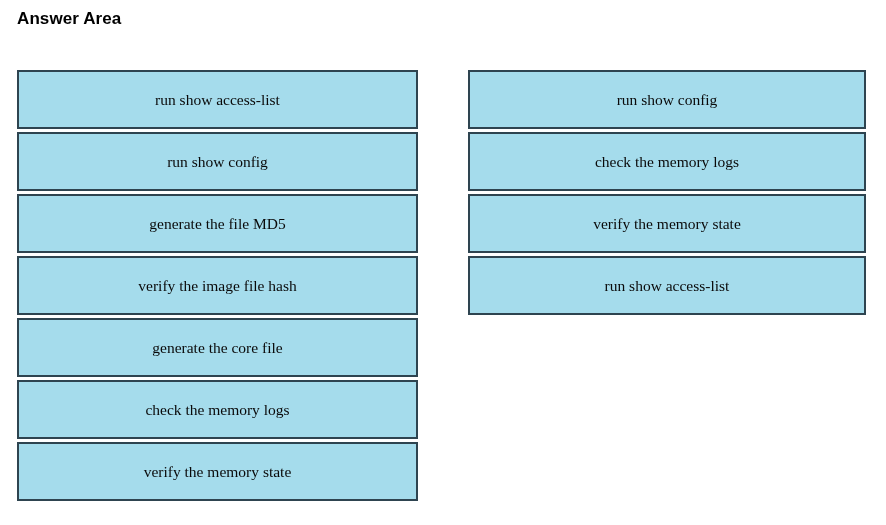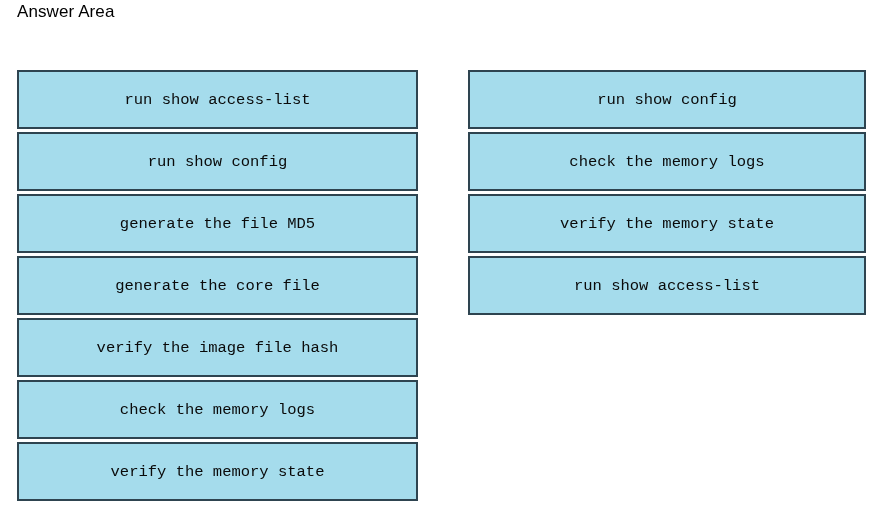--- a/index.html
+++ b/index.html
@@ -16,23 +16,23 @@
     position: relative;
   }
   .page {
     position: relative;
     width: 886px;
     height: 525px;
   }
   .page-title {
     position: absolute;
     left: 17px;
-    top: 2px;
+    top: 9px;
     font-size: 17px;
-    font-weight: normal;
+    font-weight: bold;
     color: #000000;
     letter-spacing: 0.1px;
     line-height: 20px;
   }
   .columns {
     position: absolute;
     left: 0;
     top: 70px;
     width: 886px;
   }
@@ -54,21 +54,21 @@
     height: 59px;
     margin-bottom: 3px;
     background: #a5dcec;
     border: 2px solid #2e4450;
     display: flex;
     align-items: center;
     justify-content: center;
     text-align: center;
     color: #0a0a0a;
     font-size: 15.5px;
-    font-family: Liberation Mono, monospace;
+    font-family: Liberation Serif, serif;
     line-height: 18px;
     user-select: none;
   }
   .option-box:last-child {
     margin-bottom: 0;
   }
   .option-label {
     display: block;
     padding: 0 6px;
   }
@@ -86,24 +86,24 @@
       <div class="option-box">
         <span class="option-label">run show access-list</span>
       </div>
       <div class="option-box">
         <span class="option-label">run show config</span>
       </div>
       <div class="option-box">
         <span class="option-label">generate the file MD5</span>
       </div>
       <div class="option-box">
-        <span class="option-label">generate the core file</span>
+        <span class="option-label">verify the image file hash</span>
       </div>
       <div class="option-box">
-        <span class="option-label">verify the image file hash</span>
+        <span class="option-label">generate the core file</span>
       </div>
       <div class="option-box">
         <span class="option-label">check the memory logs</span>
       </div>
       <div class="option-box">
         <span class="option-label">verify the memory state</span>
       </div>
     </div>
 
     <div class="column column-right">

